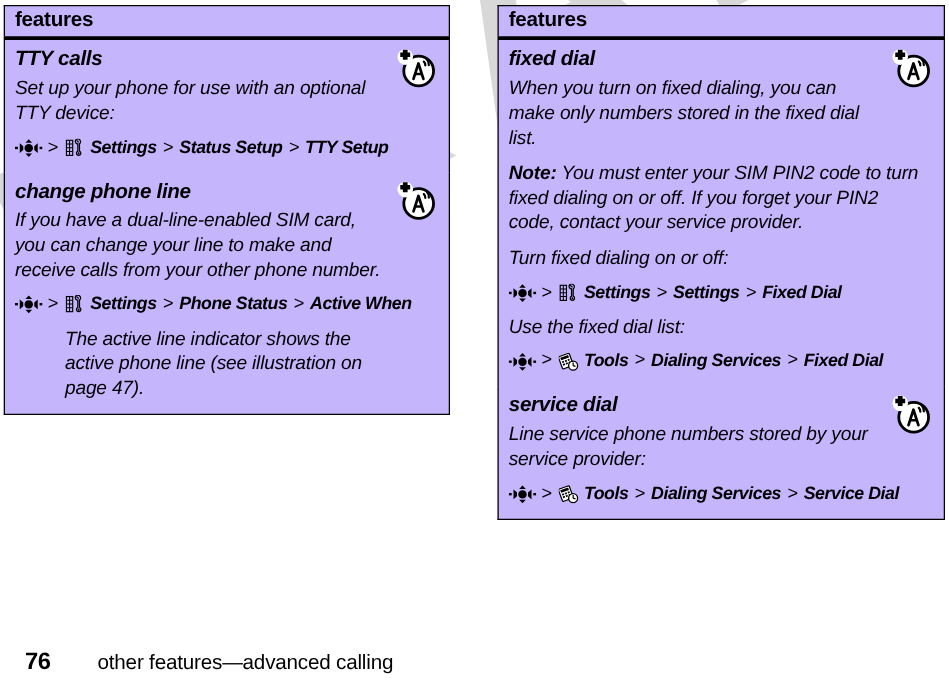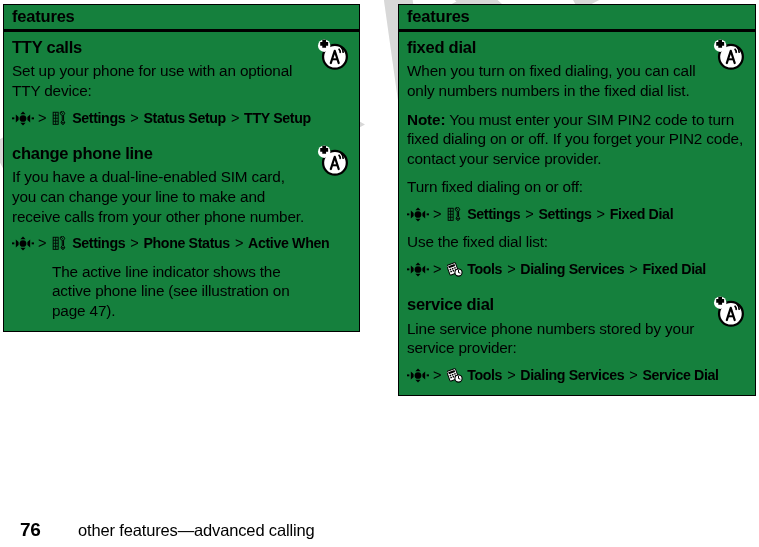--- a/index.html
+++ b/index.html
@@ -52,34 +52,35 @@
     position: absolute;
     top: 4px;
   }
   #col-left  { left: 3px;   width: 357px; }
   #col-right { left: 398px; width: 358px; }
 
   
   .feature-table {
     border: 1.5px solid #000;
     border-collapse: collapse;
-    background: #15803d;
+    background: #c4b5fd;
     width: 100%;
   }
   .table-header {
     border-bottom: 3px solid #000;
     padding: 2px 8px 3px 8px;
     font-size: 16.5px;
     font-weight: bold;
     letter-spacing: -0.2px;
   }
   .feature-row {
     border-top: 1.2px solid #000;
     padding: 0;
     position: relative;
+    font-style: italic;
   }
   .feature-row:first-of-type { border-top: none; }
 
   .row-inner {
     padding: 5px 8px 9px 8px;
     position: relative;
     min-height: 20px;
   }
 
   .feature-title {
@@ -315,21 +316,21 @@
                     <line x1="17.9" y1="23.6" x2="23.7" y2="23.6" stroke="#000" stroke-width="2.1"></line>
                     <path d="M25.4 13.0 a4.0 4.0 0 0 1 1.2 3.2" fill="none" stroke="#000" stroke-width="1.9" stroke-linecap="round"></path>
                     <path d="M27.6 10.6 a7.2 7.2 0 0 1 2.0 5.4" fill="none" stroke="#000" stroke-width="1.9" stroke-linecap="round"></path>
                     <g>
                       <circle cx="9.6" cy="9.2" r="6.6" fill="#fff"></circle>
                       <path d="M7.6 3.0 h4.0 v2.2 h2.2 v4.0 h-2.2 v2.2 h-4.0 v-2.2 h-2.2 v-4.0 h2.2 z" fill="#000"></path>
                     </g>
                   </svg>
                 </span>
                 <div class="feature-title">fixed dial</div>
-                <div class="para">When you turn on fixed dialing, you can call only numbers numbers in the fixed dial list.</div>
+                <div class="para">When you turn on fixed dialing, you can make only numbers stored in the fixed dial list.</div>
                 <div class="para full"><b>Note:</b><span> You must enter your SIM PIN2 code to turn fixed dialing on or off. If you forget your PIN2 code, contact your service provider.</span></div>
                 <div class="para">Turn fixed dialing on or off:</div>
                 <div class="menu-path">
                   <span class="nav-key">
                     <svg viewBox="0 0 30 20" width="22" height="15" xmlns="http://www.w3.org/2000/svg">
                       <rect x="0" y="8.5" width="3.2" height="2.6" fill="#000"></rect>
                       <rect x="26.8" y="8.5" width="3.2" height="2.6" fill="#000"></rect>
                       <path d="M15 0.4 L18.6 4.2 L11.4 4.2 Z" fill="#000"></path>
                       <path d="M15 19.6 L18.6 15.8 L11.4 15.8 Z" fill="#000"></path>
                       <path d="M5.2 4.6 L9.0 8.0 L9.0 12.0 L5.2 15.4 Z" fill="#000"></path>

